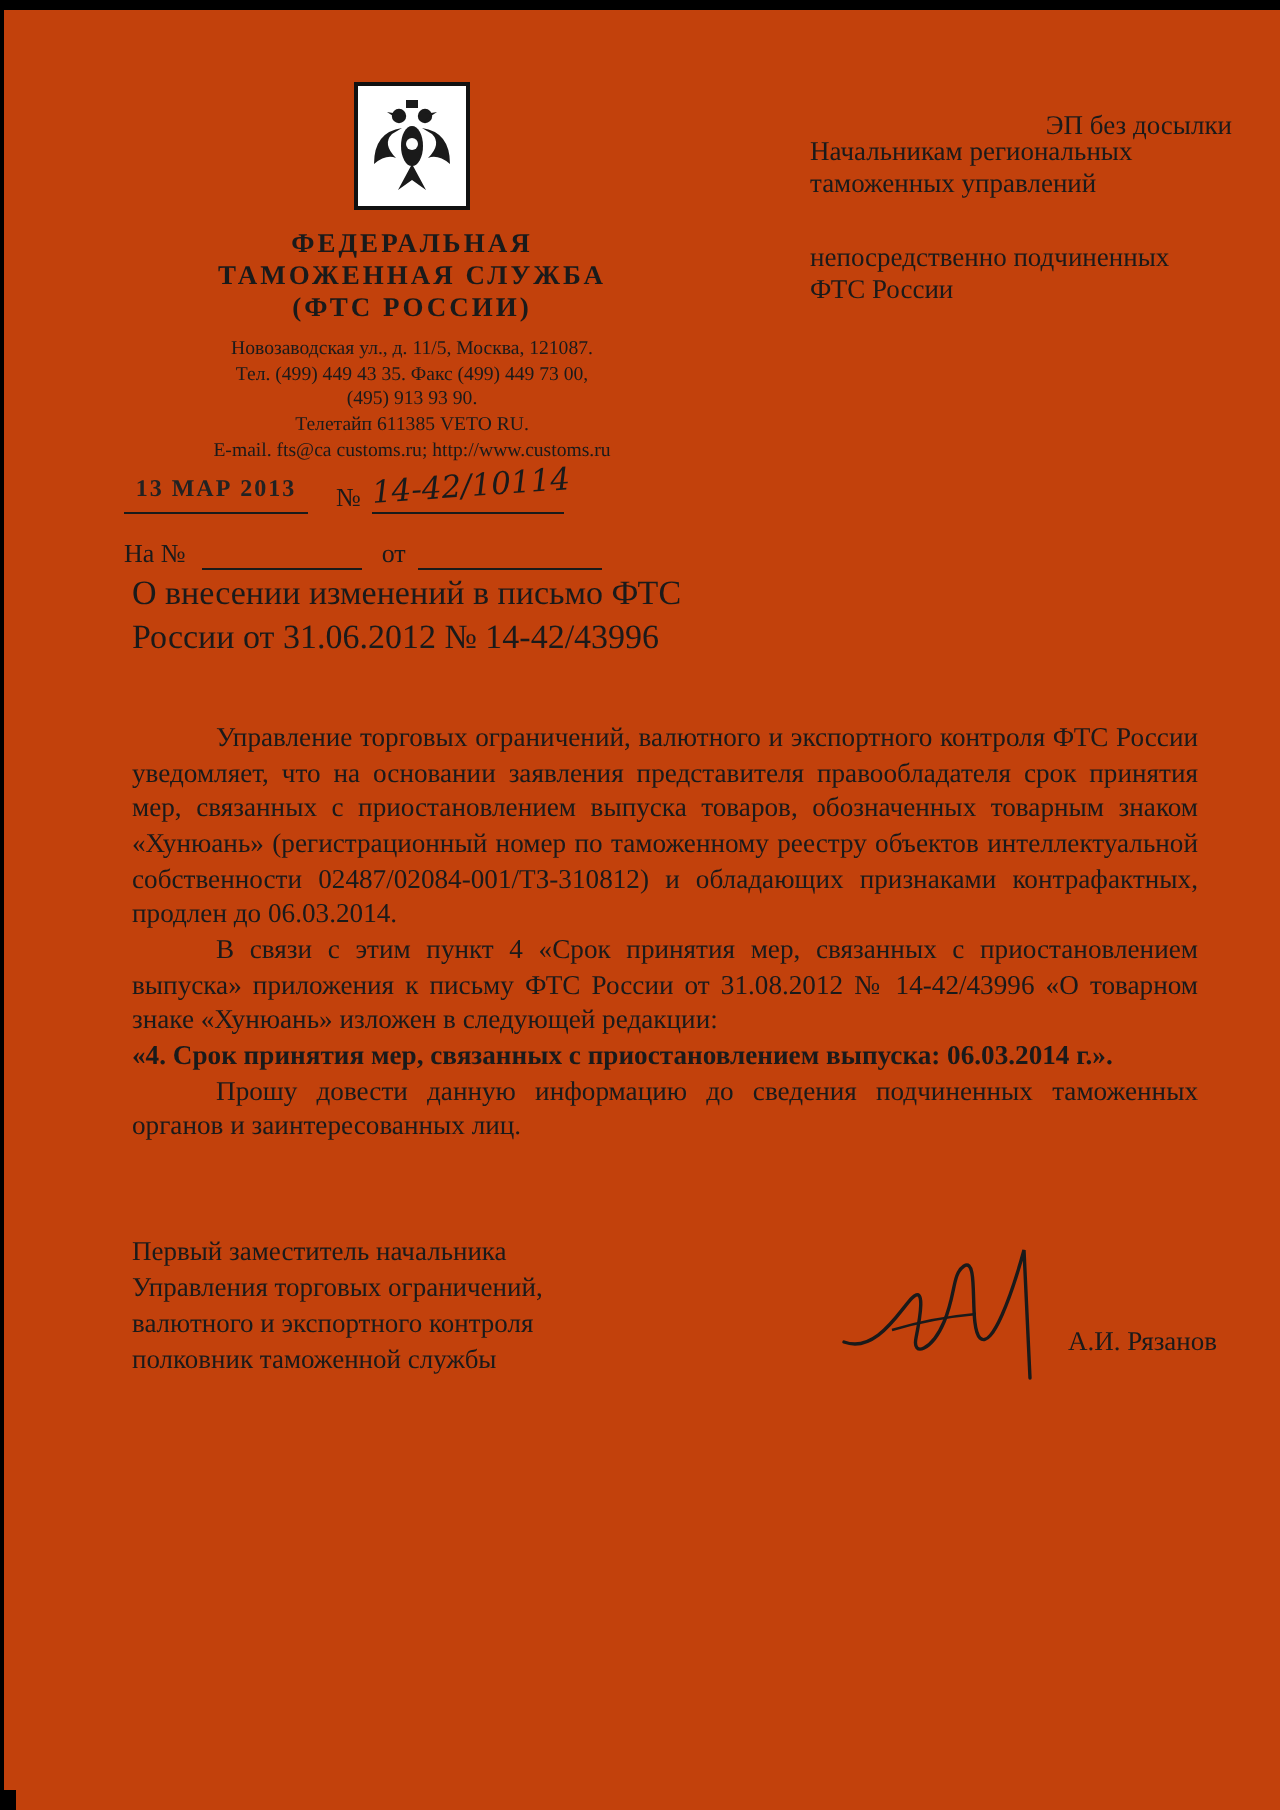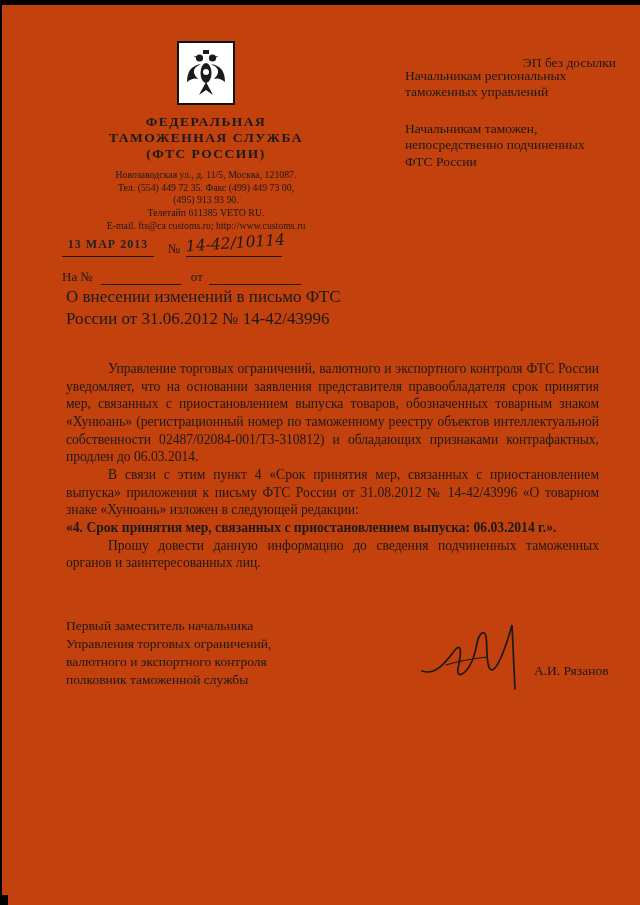--- a/index.html
+++ b/index.html
@@ -90,21 +90,20 @@
   <div class="corner-mark"></div>
 
   <div class="top-stamp">ЭП без досылки</div>
 
   <div class="addressees">
     <div class="addressee">
       <span class="t">Начальникам региональных</span>
       <span class="t">таможенных управлений</span>
     </div>
     <div class="addressee">
-      <span class="t">Начальникам таможен,</span>
       <span class="t">непосредственно подчиненных</span>
       <span class="t">ФТС России</span>
     </div>
   </div>
 
   <div class="letterhead">
     <div class="emblem-box">
       <svg width="42" height="48" viewBox="0 0 42 48" aria-hidden="true">
         <g fill="#1a1a1a">
           <rect x="18" y="1" width="6" height="4"></rect>
@@ -120,21 +119,21 @@
         </g>
       </svg>
     </div>
     <div class="org-name">
       <span class="t">ФЕДЕРАЛЬНАЯ</span>
       <span class="t">ТАМОЖЕННАЯ СЛУЖБА</span>
       <span class="t">(ФТС РОССИИ)</span>
     </div>
     <div class="contacts">
       <span class="t">Новозаводская ул., д. 11/5, Москва, 121087.</span>
-      <span class="t">Тел. (554) 449 72 35. Факс (499) 449 73 00,</span>
+      <span class="t">Тел. (499) 449 43 35. Факс (499) 449 73 00,</span>
       <span class="t">(495) 913 93 90.</span>
       <span class="t">Телетайп 611385 VETO RU.</span>
       <span class="t">E-mail. fts@ca customs.ru; http://www.customs.ru</span>
     </div>
   </div>
 
   <div class="ref-area">
     <div class="date-row">
       <span class="u u-date"><span class="stamp-date">13 МАР 2013</span></span>
       <span class="num-sign">№</span>

